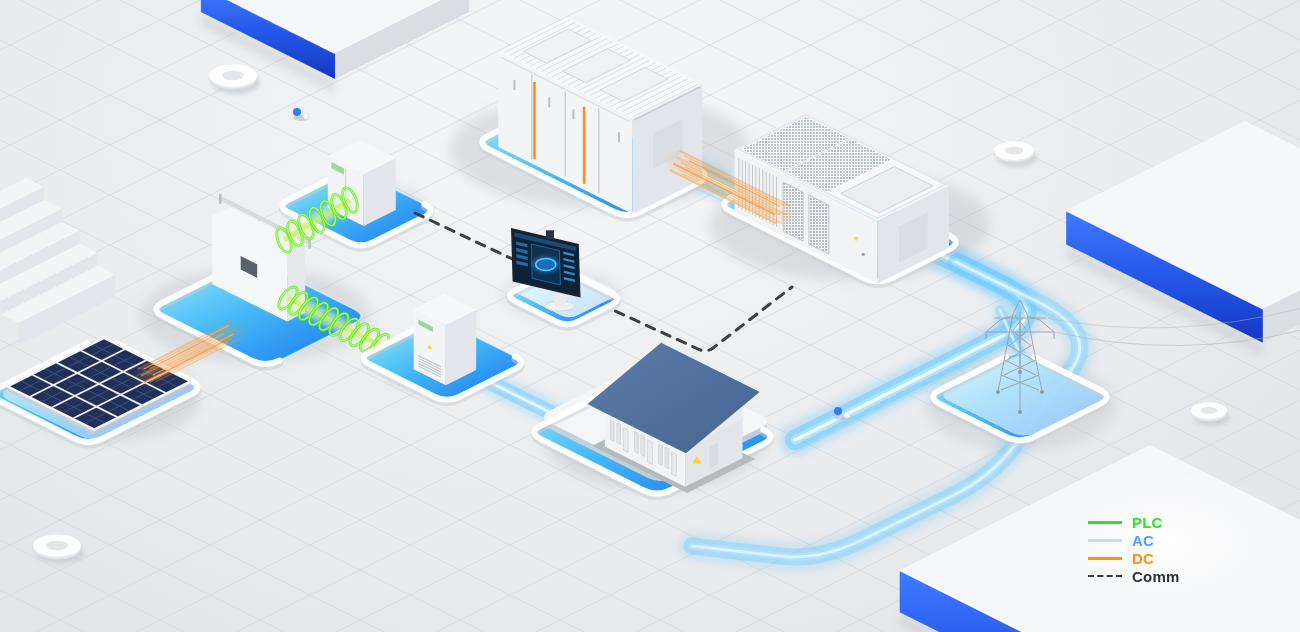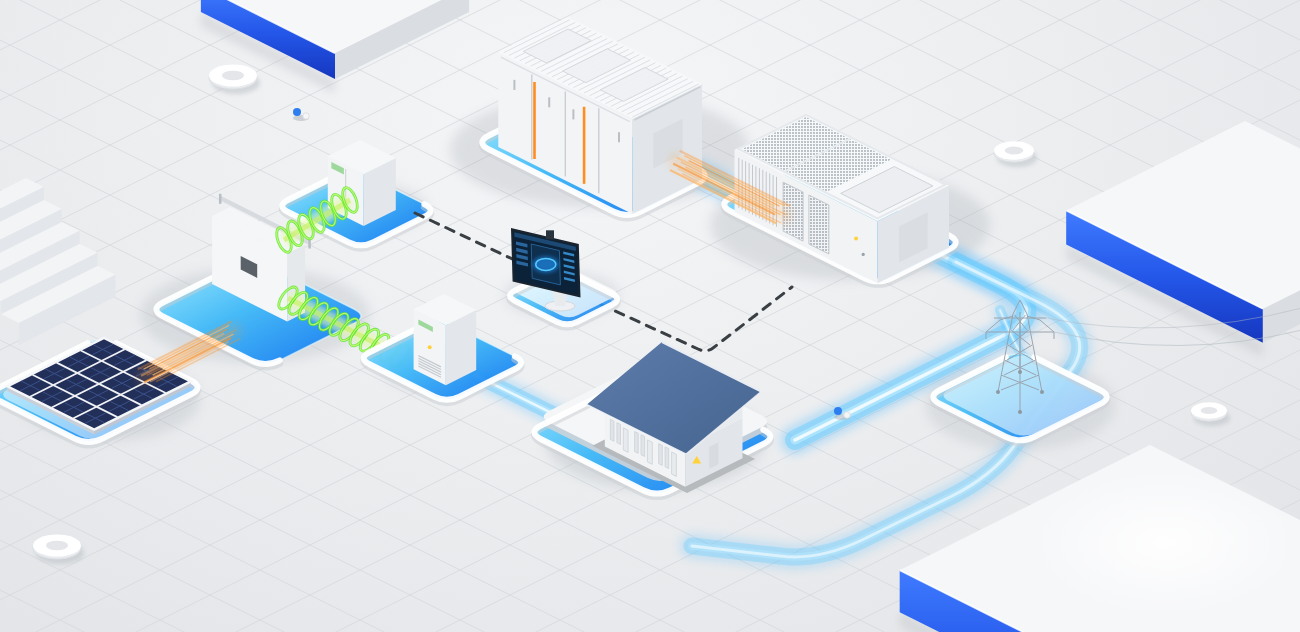--- a/index.html
+++ b/index.html
@@ -482,13 +482,31 @@
         <circle cx="297" cy="112" r="4" fill="#2f7ef0"></circle>
         <circle cx="306" cy="116" r="3.2" fill="#f4f6f8" stroke="#d8dbde" stroke-width="0.8"></circle>
       </g>
       <g>
         <ellipse cx="842" cy="417" rx="8" ry="3" fill="#aab0b6" opacity="0.5"></ellipse>
         <circle cx="838" cy="411" r="4" fill="#2f7ef0"></circle>
         <circle cx="847" cy="415" r="3.2" fill="#f4f6f8" stroke="#d8dbde" stroke-width="0.8"></circle>
       </g>
     </svg>
   <div class="legend-glow"></div>
+  <div class="legend">
+    <div class="row">
+      <span class="swatch" id="sw0" style="border-top-color: rgb(46, 227, 46);"></span>
+      <span class="label" id="lb0" style="color: rgb(46, 227, 46);">PLC</span>
+    </div>
+    <div class="row">
+      <span class="swatch" id="sw1" style="border-top-color: rgb(195, 220, 240);"></span>
+      <span class="label" id="lb1" style="color: rgb(77, 162, 255);">AC</span>
+    </div>
+    <div class="row">
+      <span class="swatch" id="sw2" style="border-top-color: rgb(255, 144, 21);"></span>
+      <span class="label" id="lb2" style="color: rgb(255, 144, 21);">DC</span>
+    </div>
+    <div class="row">
+      <span class="swatch dashed" id="sw3" style="border-bottom-color: rgb(58, 61, 64);"></span>
+      <span class="label" id="lb3" style="color: rgb(47, 50, 53);">Comm</span>
+    </div>
+  </div>
 </div>
 
 </body></html>

